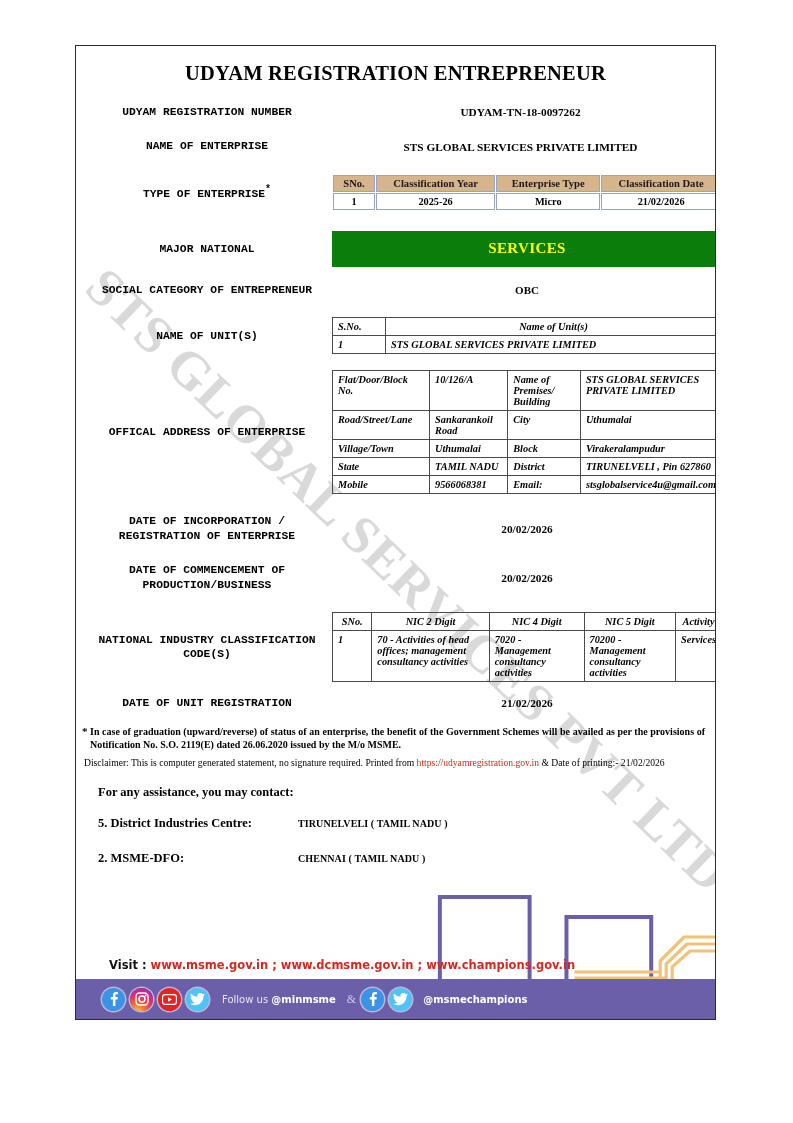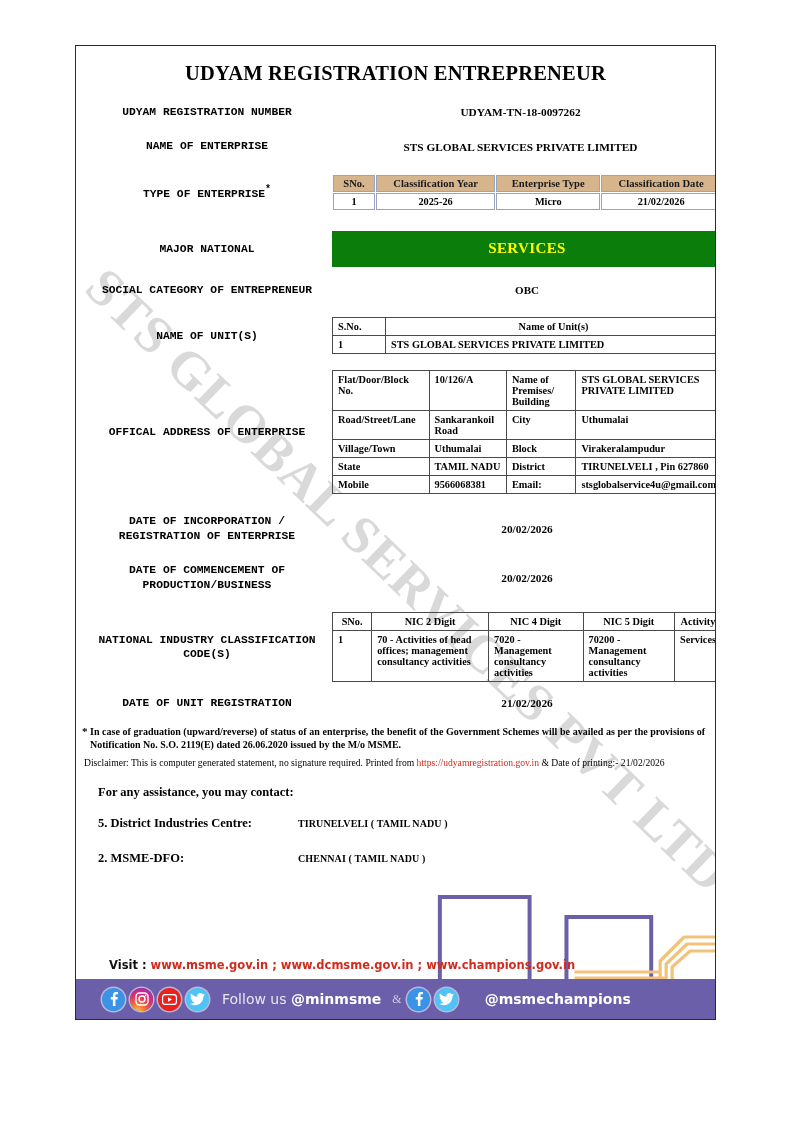--- a/index.html
+++ b/index.html
@@ -123,20 +123,21 @@
     border-collapse: collapse;
     font-size: 10.3px;
     width: 100%;
   }
   table.plain th, table.plain td {
     border: 1px solid #4a4a4a;
     padding: 3px 5px;
     font-weight: bold;
     text-align: left;
     vertical-align: top;
+    font-style: italic;
   }
 
   
   .green-banner {
     background: #0a7d0a;
     color: #ffff00;
     font-weight: bold;
     font-size: 15px;
     text-align: center;
     padding: 9px 0 10px 0;
@@ -246,21 +247,21 @@
     box-shadow: 0 0 0 1.5px rgba(255,255,255,0.55);
   }
   .ic-fb  { background: #3b93e8; }
   .ic-ig  { background: radial-gradient(circle at 30% 107%, #fdd25f 0%, #f4762b 28%, #e2326b 55%, #b52a9b 80%, #7b37c4 100%); }
   .ic-yt  { background: #e8221f; }
   .ic-tw  { background: #4fc3f7; }
   .ic svg { display: block; }
   .follow-txt {
     color: #e9e6f5;
     font-family: "DejaVu Sans", "Liberation Sans", sans-serif;
-    font-size: 14px;
+    font-size: 10px;
     margin: 0 6px 0 8px;
     white-space: nowrap;
   }
   .follow-txt b { color: #ffffff; font-weight: bold; }
   .amp { color: #cfc9e8; margin: 0 5px; font-size: 12px; }
 </style>
 </head>
 <body>
 
 <div class="page">
@@ -522,17 +523,17 @@
         <svg width="11" height="14" viewBox="0 0 11 14">
             <path d="M7.4 14V7.6h2.1l.3-2.5H7.4V3.5c0-.7.2-1.2 1.2-1.2h1.3V.1C9.7.1 9 0 8.1 0 6.2 0 4.9 1.2 4.9 3.3v1.8H2.8v2.5h2.1V14z" fill="#fff"></path>
           </svg>
       </span>
       <span class="ic ic-tw">
         <svg width="15" height="13" viewBox="0 0 15 13">
             <path d="M15 1.6c-.55.25-1.14.41-1.76.49.63-.38 1.12-.98 1.35-1.7-.6.35-1.25.61-1.95.75A3.06 3.06 0 0 0 10.4 0a3.07 3.07 0 0 0-3.07 3.07c0 .24.03.47.08.7A8.72 8.72 0 0 1 1.04.56 3.07 3.07 0 0 0 2 4.66a3.04 3.04 0 0 1-1.39-.39v.04c0 1.49 1.06 2.73 2.46 3.01-.26.07-.53.1-.81.1-.2 0-.39-.02-.58-.05a3.08 3.08 0 0 0 2.87 2.13A6.16 6.16 0 0 1 0 10.78 8.69 8.69 0 0 0 4.72 12.2c5.66 0 8.76-4.69 8.76-8.76l-.01-.4A6.23 6.23 0 0 0 15 1.6z" fill="#fff"></path>
           </svg>
       </span>
 
-      <span class="follow-txt" style="margin-left:22px"><b>@msmechampions</b></span>
+      <span class="follow-txt" style="margin-left:6px"><b>@msmechampions</b></span>
     </div>
   </div>
 
 </div>
 
 </body></html>

